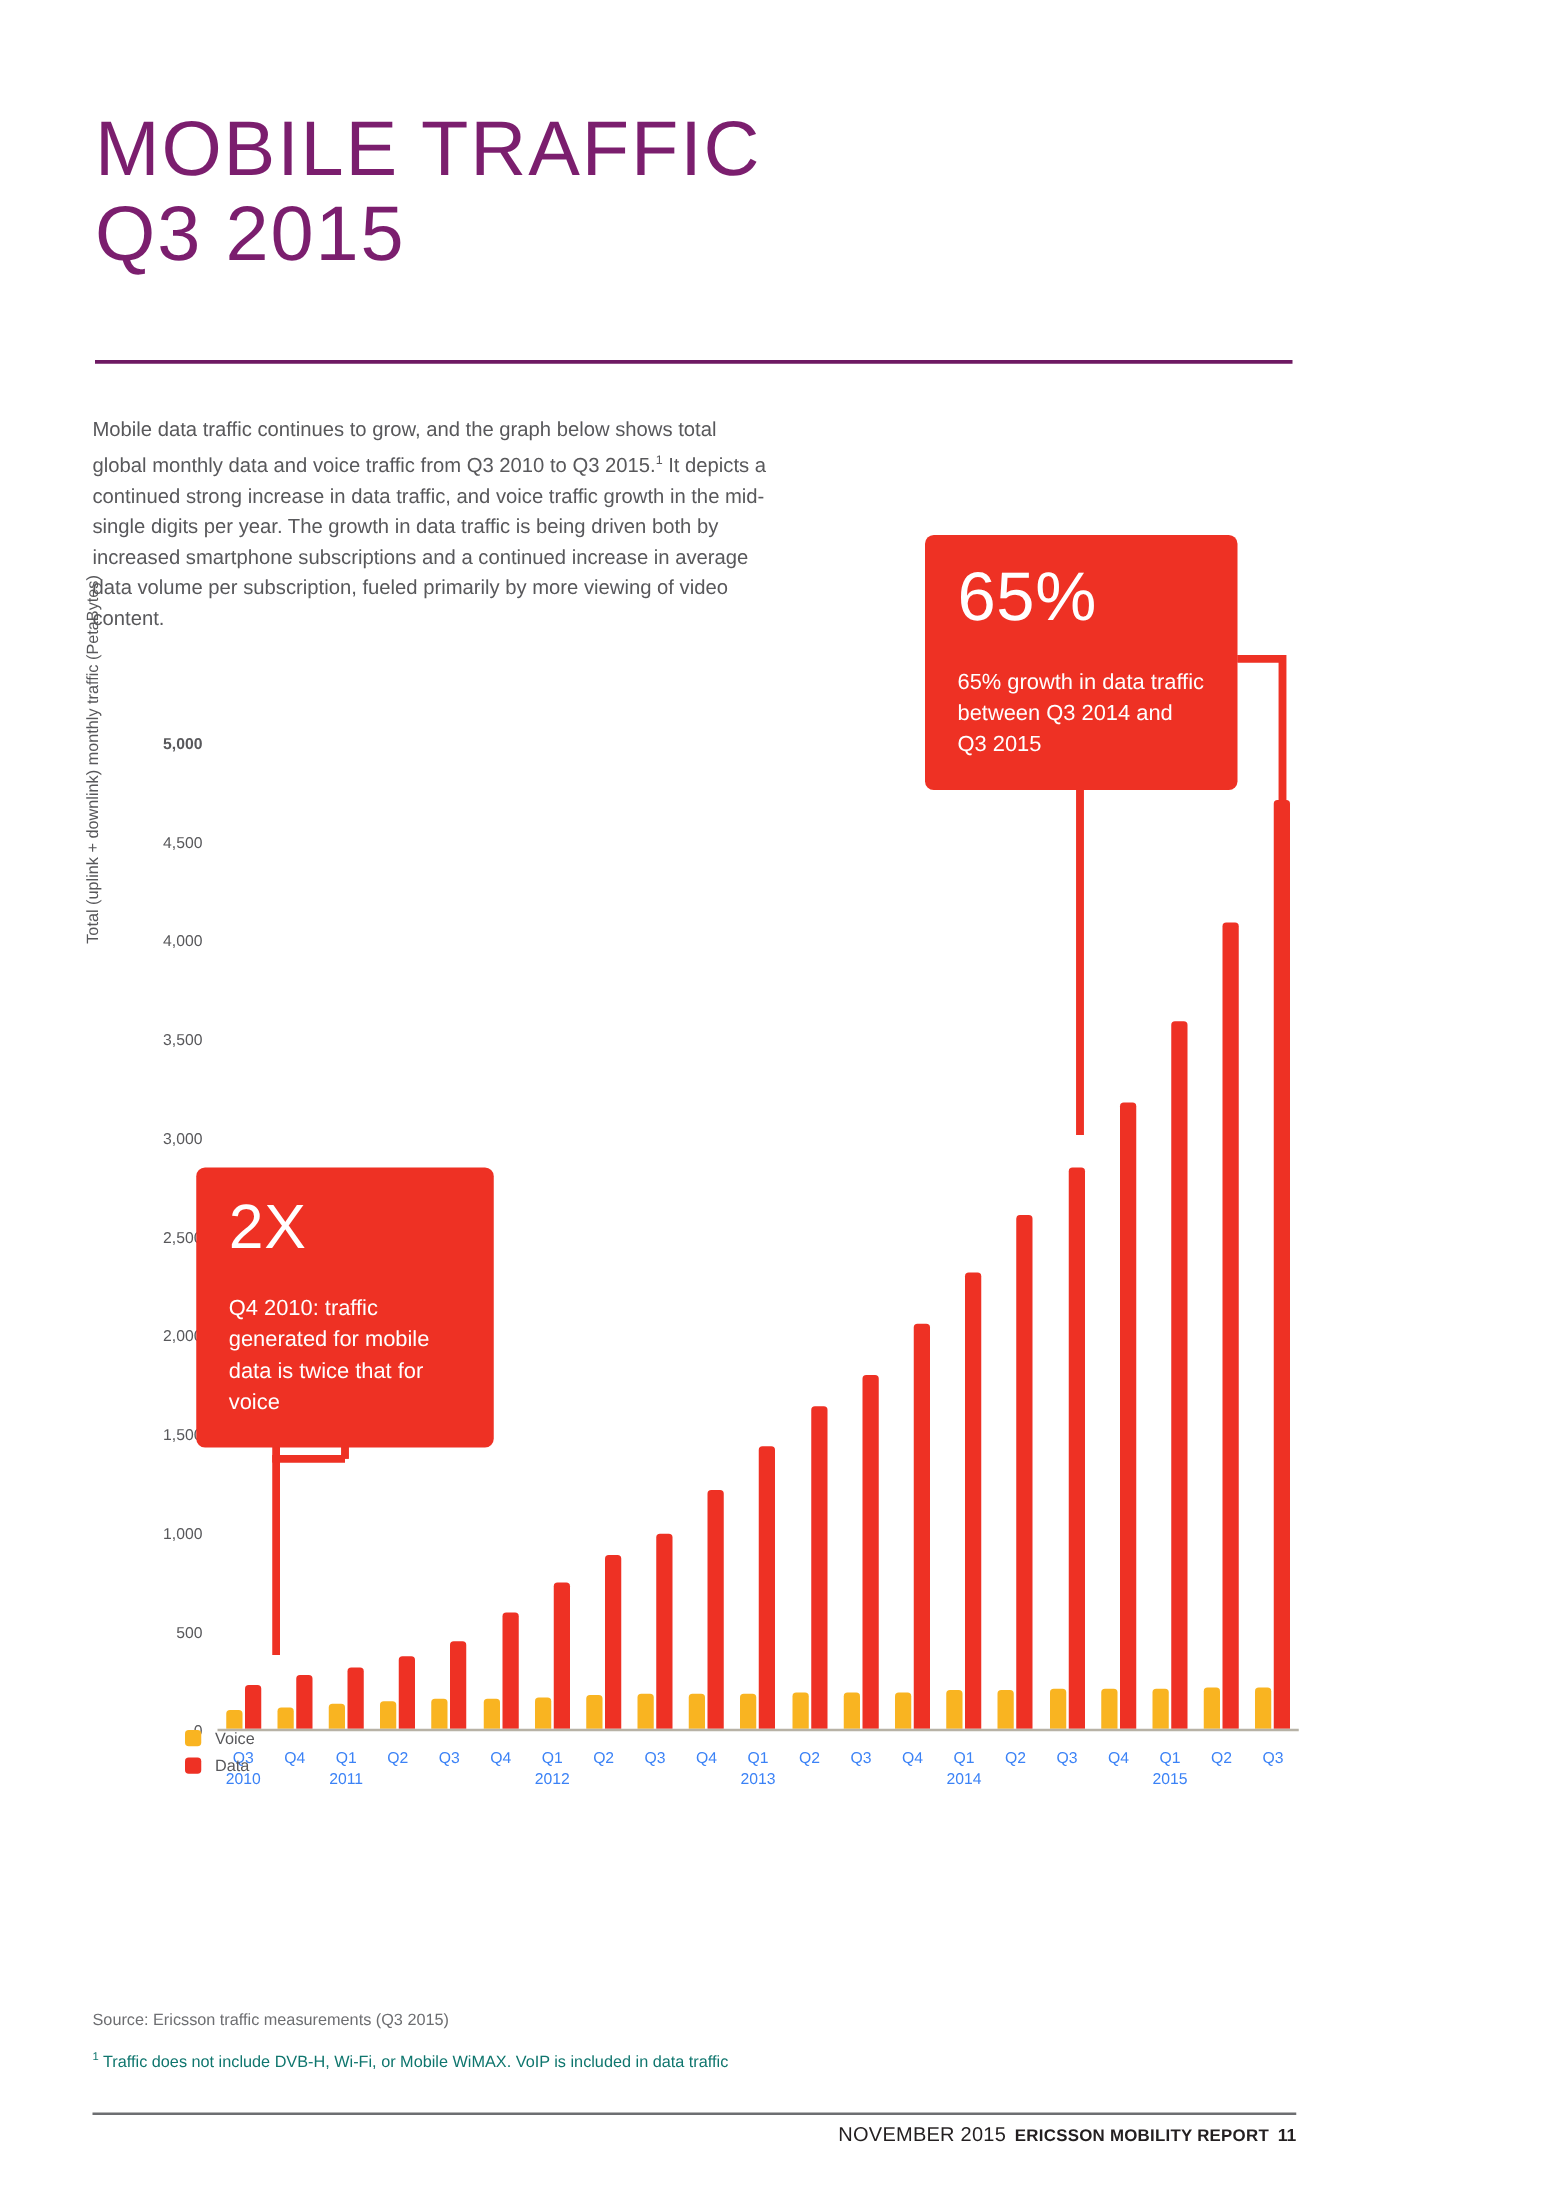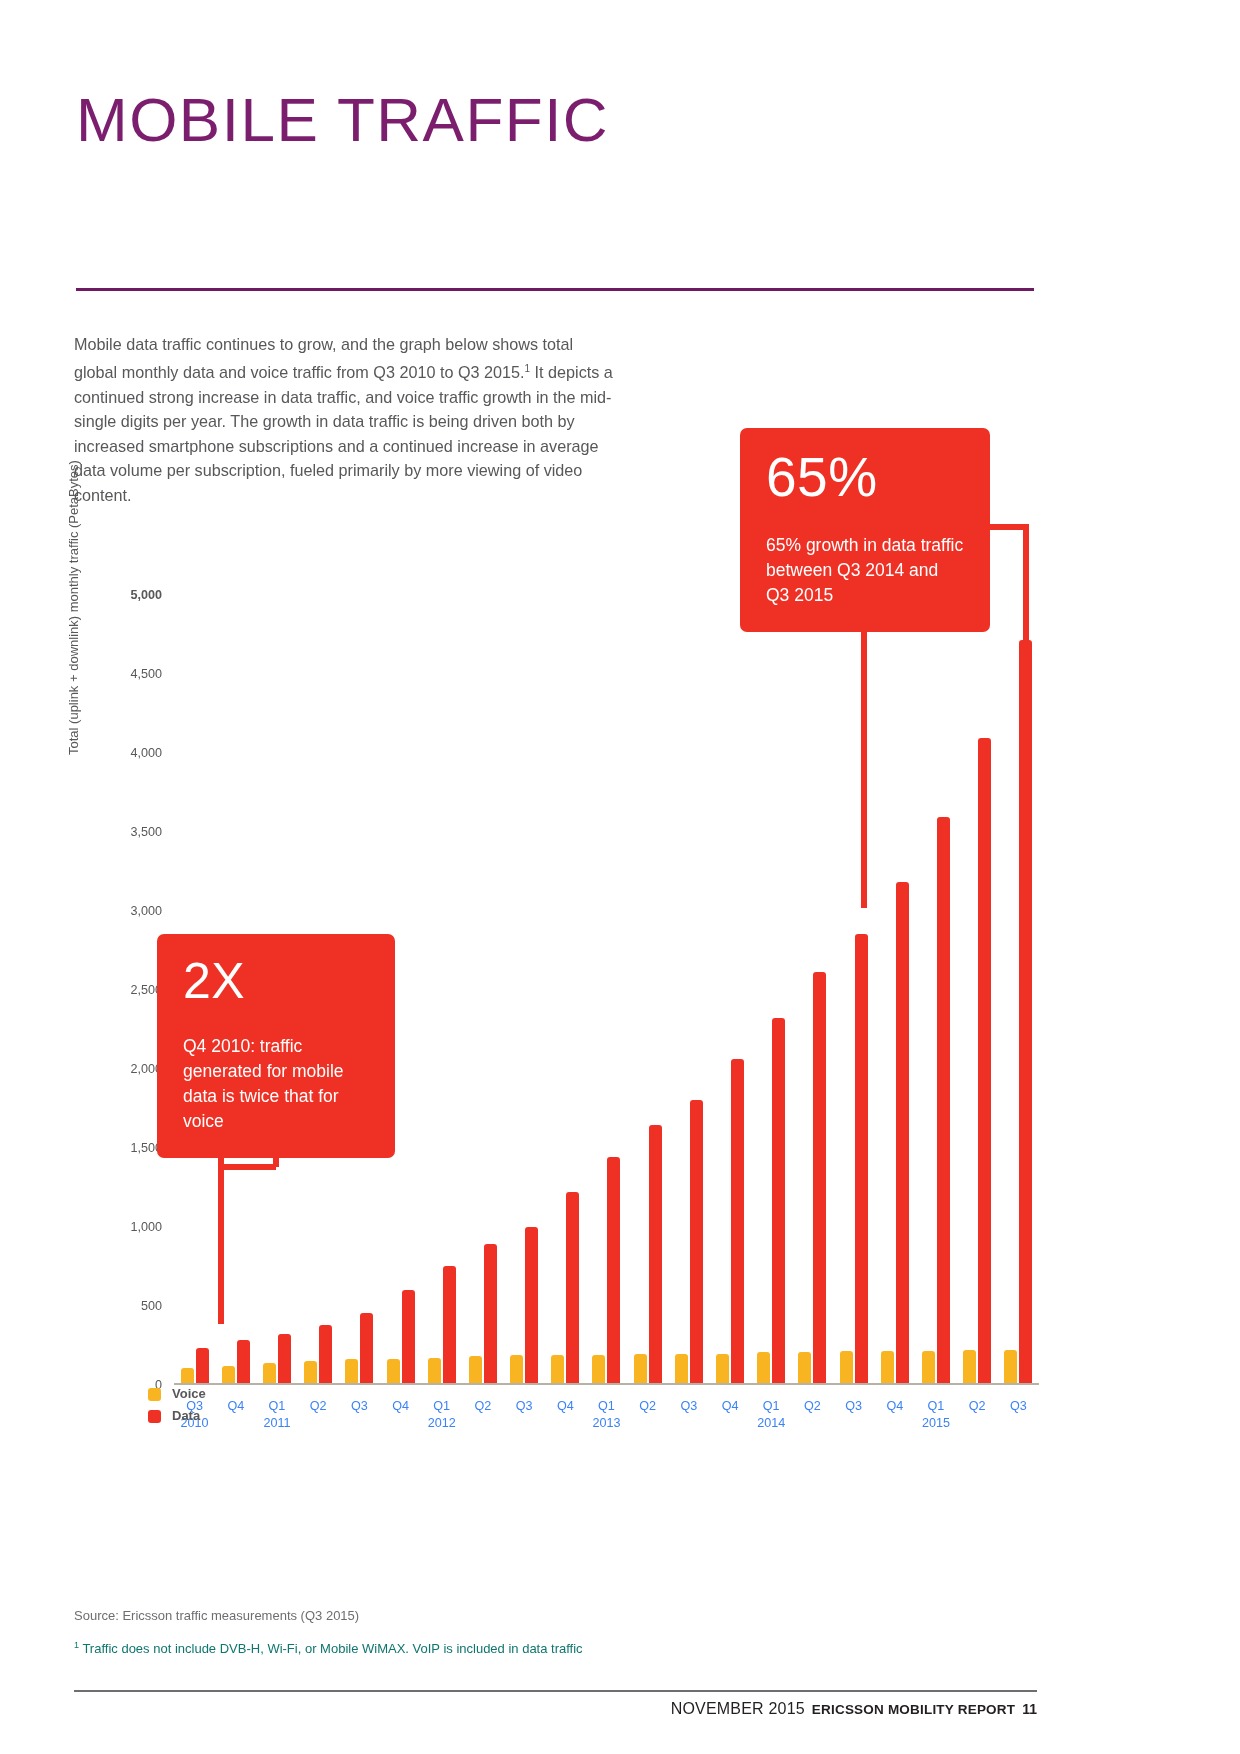--- a/index.html
+++ b/index.html
@@ -90,21 +90,21 @@
   }
   .xtick {
     flex: 1 1 0; text-align: center;
     color: #3b82f6; font-size: 12.6px; line-height: 17px;
     padding-top: 6px;
   }
   .xtick .yr { display: block; }
 
   
   .legend { position: absolute; left: 148px; top: 1379px; }
-  .legend-row { display: flex; align-items: flex-end; height: 22px; font-weight: bold; }
+  .legend-row { display: flex; align-items: center; height: 22px; }
   .legend-swatch {
     width: 13px; height: 13px; border-radius: 3px; margin-right: 11px;
   }
   .legend-swatch.voice { background: #F9B421; }
   .legend-swatch.data  { background: #EE3124; }
   .legend-label { color: #58585B; font-size: 13px; }
 
   
   .callout {
     position: absolute;
@@ -163,20 +163,21 @@
   .footer-brand { color: #231F20; font-size: 13.5px; font-weight: bold; letter-spacing: 0.2px; }
   .footer-page { color: #231F20; font-size: 14px; font-weight: bold; }
 </style>
 </head>
 <body>
 
 <div class="page">
 
   <div class="title-block">
     <div class="title-line">MOBILE TRAFFIC</div>
+    <div class="title-line">Q3 2015</div>
   </div>
   <div class="rule-top"></div>
 
   <div class="intro">
     <p><span>Mobile data traffic continues to grow, and the graph below shows total global monthly data and voice traffic from Q3 2010 to Q3 2015.</span><span class="sup">1</span><span> It depicts a continued strong increase in data traffic, and voice traffic growth in the mid-single digits per year. The growth in data traffic is being driven both by increased smartphone subscriptions and a continued increase in average data volume per subscription, fueled primarily by more viewing of video content.</span></p>
   </div>
 
   <div class="leader" id="leader-65-a"></div>
   <div class="leader" id="leader-65-b"></div>
   <div class="leader" id="leader-65-c"></div>

